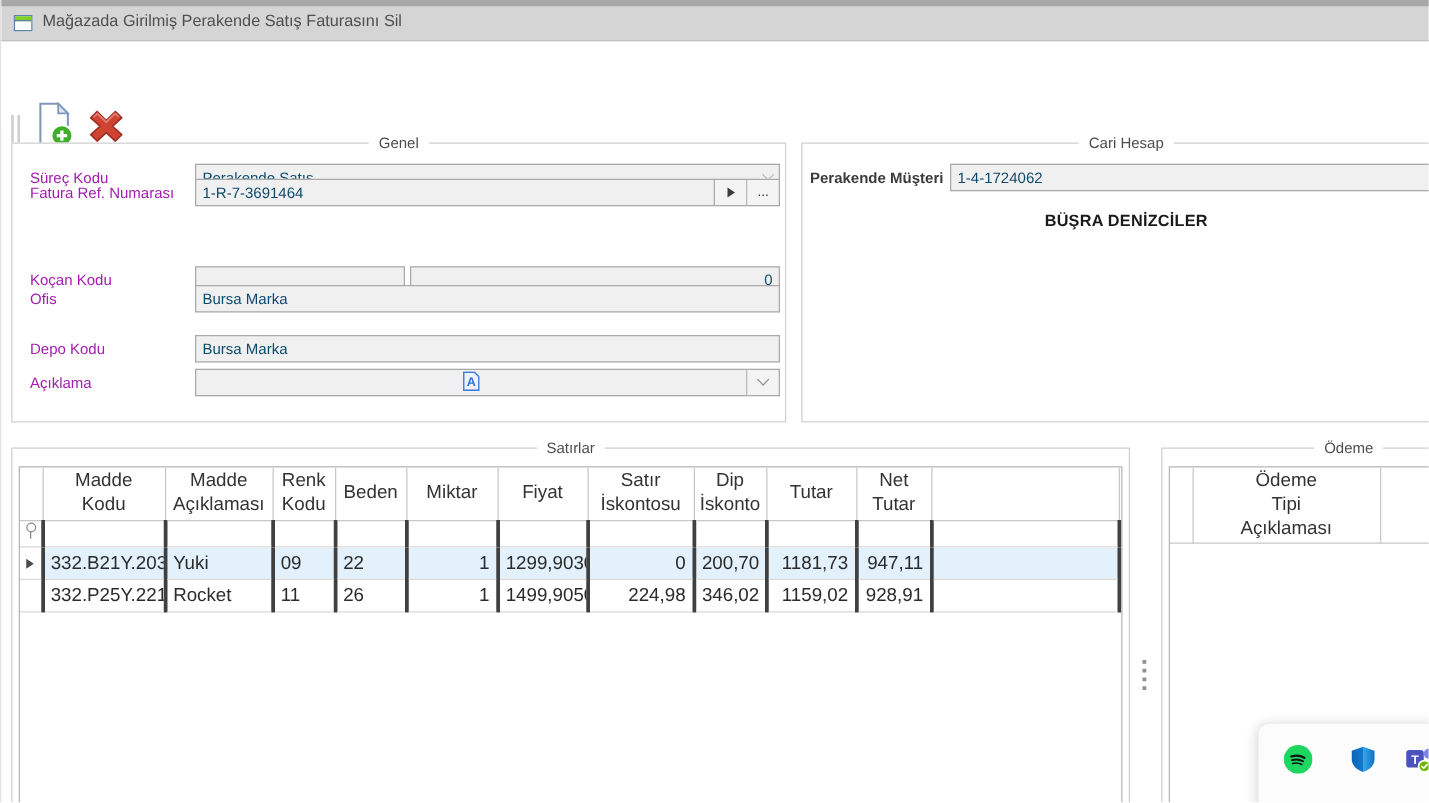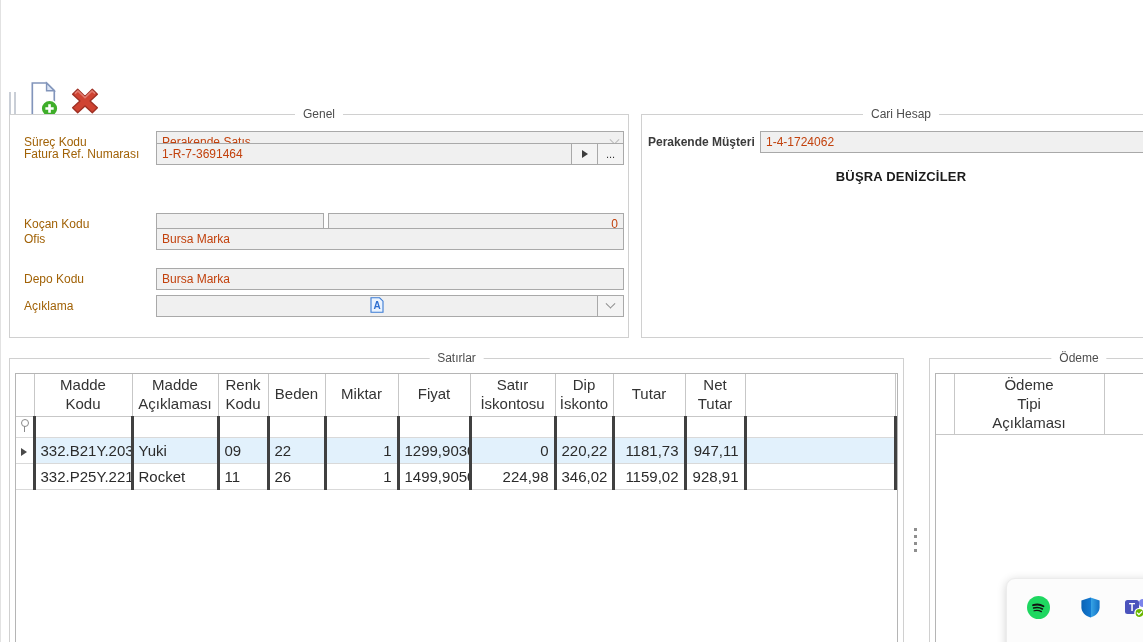--- a/index.html
+++ b/index.html
@@ -24,23 +24,23 @@
   
   .groupbox { position:absolute; border:1px solid #d0d0d0; background:#fff; }
   .gb-caption { position:absolute; top:-8px; left:50%; transform:translateX(-50%); background:#fff; padding:0 8px; font-size:12px; color:#4d4d4d; white-space:nowrap; }
   .gb-genel   { left:8px;   top:114px; width:620px; height:224px; }
   .gb-cari    { left:640px; top:114px; width:520px; height:224px; }
   .gb-satir   { left:8px;   top:358px; width:895px; height:300px; }
   .gb-odeme   { left:928px; top:358px; width:300px; height:300px; }
 
   
   .frow { position:absolute; left:6px; width:608px; height:22px; }
-  .frow .lbl { position:absolute; left:8px; top:0; line-height:22px; font-size:12px; color:#a16207; white-space:nowrap; }
+  .frow .lbl { position:absolute; left:8px; top:0; line-height:22px; font-size:12px; color:#a21caf; white-space:nowrap; }
   .frow .ctrls { position:absolute; left:140px; right:0; top:0; height:22px; display:flex; align-items:stretch; }
-  .fld { background:#f0f0f0; border:1px solid #a9a9a9; font-size:12px; color:#c2410c; display:flex; align-items:center; padding:0 5px; overflow:hidden; white-space:nowrap; }
+  .fld { background:#f0f0f0; border:1px solid #a9a9a9; font-size:12px; color:#0c4a6e; display:flex; align-items:center; padding:0 5px; overflow:hidden; white-space:nowrap; }
   .grow { flex:1 1 auto; }
   .fld .val { flex:1 1 auto; }
   .fld.num .val { text-align:right; }
   .chev { width:7px; height:7px; border-right:1.6px solid #8c8c8c; border-bottom:1.6px solid #8c8c8c; transform:rotate(45deg) translate(-2px,-2px); flex:0 0 auto; }
   .chev.lite { border-color:#b9b9b9; }
   .btn-sq { width:26px; border:1px solid #a9a9a9; border-left:none; background:#f4f4f4; display:flex; align-items:center; justify-content:center; font-size:11px; color:#333; cursor:pointer; flex:0 0 auto; }
   .tri-r { width:0; height:0; border-top:4px solid transparent; border-bottom:4px solid transparent; border-left:6px solid #3c3c3c; }
   .gap2 { width:2px; flex:0 0 auto; } .gap4 { width:4px; flex:0 0 auto; }
 
   
@@ -77,20 +77,27 @@
   
   .tray { position:absolute; left:1005px; top:578px; width:190px; height:90px; background:#fcfcfc; border:1px solid #ececec; border-radius:9px; box-shadow:0 2px 10px rgba(0,0,0,.18); }
   .tray-icon { position:absolute; top:17px; width:23px; height:23px; cursor:pointer; }
   .ti-spotify { left:20px; } .ti-shield { left:72px; } .ti-teams { left:117px; }
 </style>
 </head>
 <body>
 
 <div class="window">
 
+  <div class="titlebar">
+    <div class="topstrip"></div>
+    <div class="win-icon">
+        <div class="bar"></div>
+      </div>
+    <div class="title-text">Mağazada Girilmiş Perakende Satış Faturasını Sil</div>
+  </div>
 
   <div class="toolbar">
     <div class="grip"></div>
     <button class="tb-btn tb-new">
       <span>
         <svg width="38" height="38" viewBox="0 0 32 32">
           <path d="M7 2.5h12l6.5 6.5v21H7z" fill="#ffffff" stroke="#8295bb" stroke-width="1.4"></path>
           <path d="M19 2.5v6.5h6.5z" fill="#dde6f6" stroke="#8295bb" stroke-width="1.2"></path>
           <circle cx="21.5" cy="24" r="7" fill="#3fae2a" stroke="#ffffff" stroke-width="1.2"></circle>
           <path d="M21.5 20.5v7 M18 24h7" stroke="#ffffff" stroke-width="2.2"></path>
@@ -269,21 +276,21 @@
         </tr>
         <tr class="sel">
           <td class="ind"><span class="row-arrow"></span></td>
           <td>332.B21Y.203</td>
           <td>Yuki</td>
           <td>09</td>
           <td>22</td>
           <td class="r">1</td>
           <td class="r">1299,9030</td>
           <td class="r">0</td>
-          <td class="r">220,22</td>
+          <td class="r">200,70</td>
           <td class="r">1181,73</td>
           <td class="r">947,11</td>
           <td></td>
         </tr>
         <tr>
           <td class="ind"></td>
           <td>332.P25Y.221</td>
           <td>Rocket</td>
           <td>11</td>
           <td>26</td>

